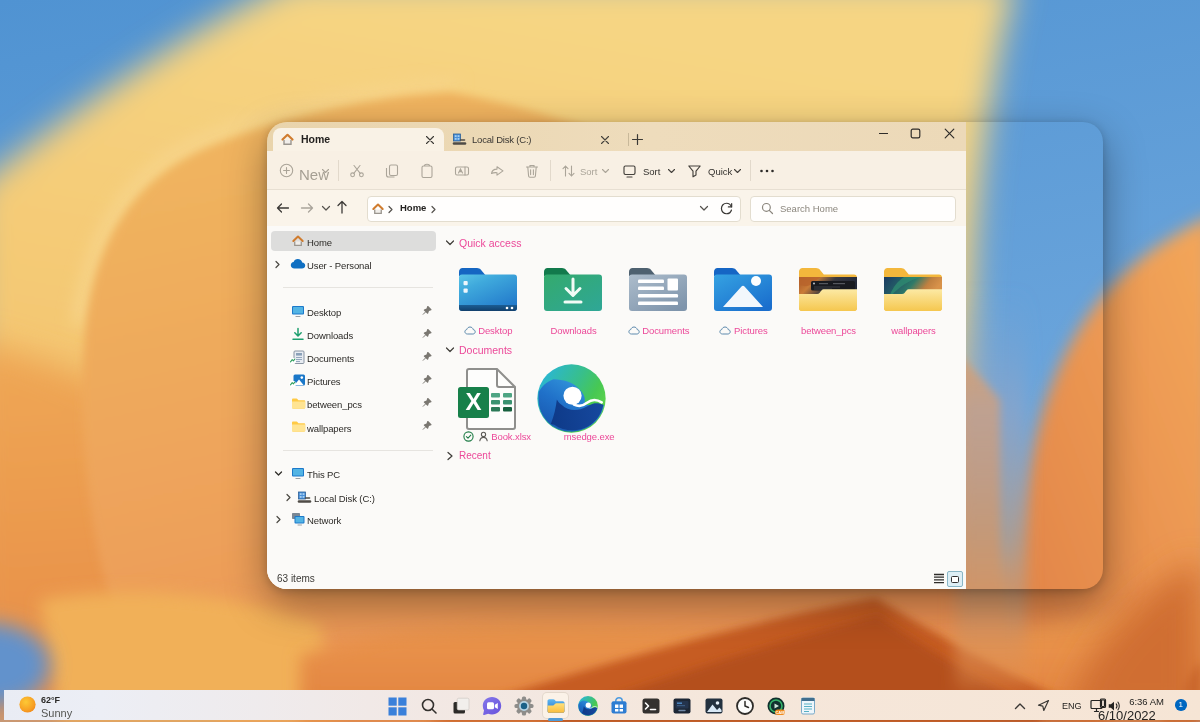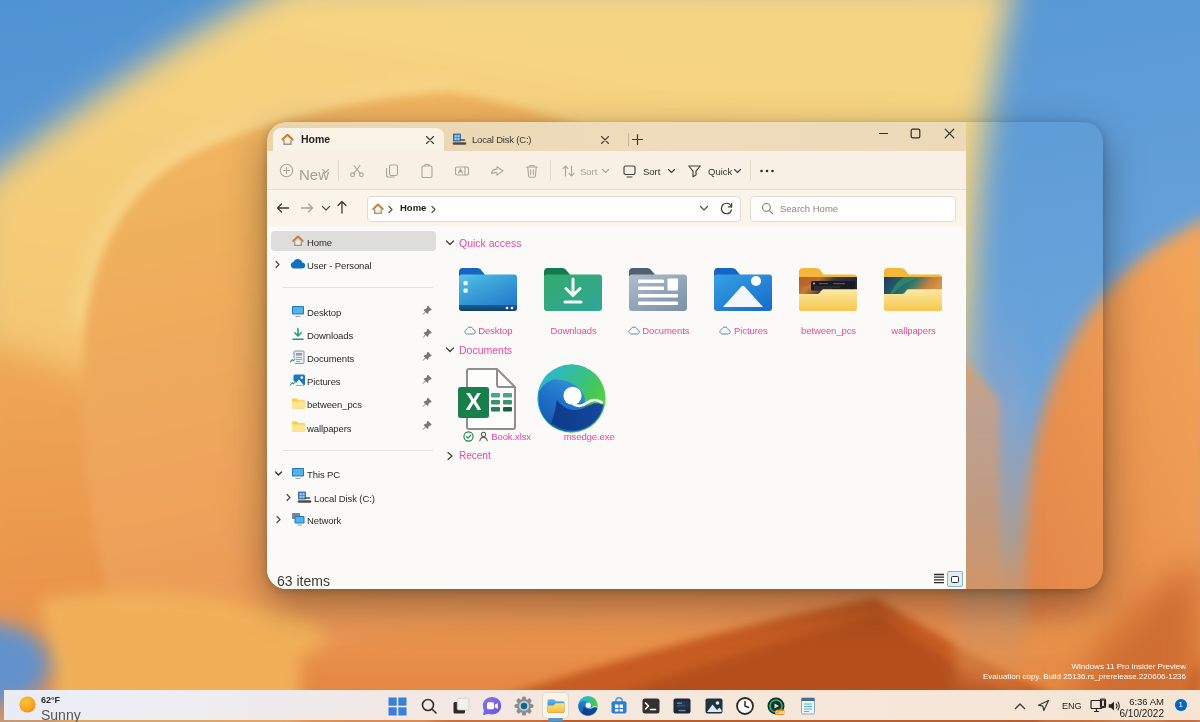--- a/index.html
+++ b/index.html
@@ -80,23 +80,20 @@
 
     <path filter="url(#b4)" fill="#c05a24" d="M 1160 722 L 1200 660 L 1200 722 Z"></path>
 
     <path filter="url(#b16)" fill="#d06e31" d="M 1200 560 C 1130 600, 1085 650, 1065 722 L 1200 722 Z"></path>
 
     <rect x="956" y="290" width="70" height="400" fill="url(#haze)" filter="url(#b8)"></rect>
 
     <ellipse filter="url(#b10x)" cx="-12" cy="665" rx="62" ry="42" fill="#6292cc"></ellipse>
   </svg>
 
-  <div class="abs" style="right:14px;top:662px;text-align:right;color:#ffffff;font-size:8px;line-height:9.5px;">
-    Windows 11 Pro Insider Preview<br>Evaluation copy. Build 25136.rs_prerelease.220606-1236
-  </div>
 
   <div class="abs" id="win" style="left:267px;top:122px;width:836px;height:467px;border-radius:20px;overflow:hidden;box-shadow:0 14px 42px rgba(0,0,0,0.38), 0 2px 8px rgba(0,0,0,0.18);">
 
     <div class="abs" style="left:0;top:0;width:699px;height:29px;background:linear-gradient(90deg,#e9d4ac,#eedcbc 55%,#ecd9b8);"></div>
 
     <div class="abs" style="left:6px;top:6px;width:171px;height:23px;background:#f9f2e6;border-radius:8px 8px 0 0;"></div>
 
     <div class="abs" style="left:0;top:29px;width:699px;height:39px;background:#f8f0e4;border-bottom:1px solid rgba(90,80,60,0.10);"></div>
 
     <div class="abs" style="left:0;top:68px;width:699px;height:36px;background:#faf4ea;"></div>
@@ -565,21 +562,21 @@
         <circle cx="50" cy="50" r="49.5" fill="url(#edgtop)"></circle>
         <path d="M 24 22 C 38 22.5 52 26 60 35 C 66.5 41 70 47 69.3 54 L 68.5 59.5 L 97 59.5 C 93 82 73 98.5 48.5 98 C 22.5 97.5 2.5 77 2.2 51 C 2 46.5 2.1 43.5 2.8 40 C 7 32 14 25.5 24 22 Z" fill="url(#edgbody)"></path>
         <path d="M 25 88 C 37 96.5 54 98.5 68 93 C 82 88 92.5 76 96.3 59 C 91.5 57 86 56 81 57.5 C 75 59.3 70 63.5 63 65.5 C 53 68.3 43 66 36 59.5 C 32.5 56.5 30.5 55 28.8 51.5 C 27.5 63 24.5 76 20 87 Z" fill="url(#edgfin)"></path>
         <path d="M 53.5 58.8 C 60 61.8 67 60.8 72.5 56.3 C 78.5 51.4 86.5 51 93.8 55.6" fill="none" stroke="#fff" stroke-width="3.7" stroke-linecap="round"></path>
         <circle cx="51.5" cy="46" r="13.2" fill="#fff"></circle>
       </svg>
       <div class="abs" style="left:88.5px;top:205px;width:86px;text-align:right;font-size:9.5px;letter-spacing:-0.1px;">msedge.exe</div>
     </div>
 
     <div class="abs" id="status" style="left:0;top:446px;width:699px;height:21px;background:#fbfaf8;">
-      <div class="abs" style="left:10px;top:5px;font-size:14px;color:#3c3a37;">63 items</div>
+      <div class="abs" style="left:10px;top:5px;font-size:10px;color:#3c3a37;">63 items</div>
       <svg class="abs" style="left:666px;top:5px" width="12" height="11" viewBox="0 0 12 11">
         <path d="M1 1.5 L11 1.5 M1 4.2 L11 4.2 M1 6.9 L11 6.9 M1 9.6 L11 9.6" stroke="#2f2d2a" stroke-width="1.3"></path>
       </svg>
       <div class="abs" style="left:680px;top:3px;width:16px;height:16px;background:#ddeef5;border:1px solid #89b6c6;border-radius:2px;">
         <div class="abs" style="left:3px;top:3.5px;width:8px;height:7px;background:#fff;border:1.5px solid #323030;border-radius:1.5px;"></div>
       </div>
     </div>
   </div>
 
   <div class="abs" id="taskbar" style="left:4px;top:690px;width:1200px;height:30px;background:linear-gradient(90deg,#e9ecf4,#eceef5 8%,#f2e8e4 35%,#f5e7db 60%,#f6e5d5);">
@@ -588,21 +585,21 @@
       <defs>
           <radialGradient id="sun" cx="0.4" cy="0.35" r="0.75">
             <stop offset="0" stop-color="#fdc935"></stop>
             <stop offset="0.7" stop-color="#f79e23"></stop>
             <stop offset="1" stop-color="#ef8317"></stop>
           </radialGradient>
         </defs>
       <circle cx="11" cy="11" r="10.5" fill="url(#sun)"></circle>
     </svg>
     <div class="abs" style="left:37px;top:5px;font-size:9px;font-weight:700;color:#2b2a28;">62°F</div>
-    <div class="abs" style="left:37px;top:17px;font-size:14px;color:#555653;text-align:right;">Sunny</div>
+    <div class="abs" style="left:37px;top:17px;font-size:11px;color:#555653;text-align:right;">Sunny</div>
 
     <div class="abs" style="left:538px;top:2px;width:27px;height:27px;background:#fbf2e8;border:1px solid rgba(120,100,80,0.18);border-radius:5px;"></div>
     <div class="abs" style="left:544px;top:27.5px;width:15px;height:3px;border-radius:2px;background:#4f9bd8;"></div>
 
     <svg class="abs" style="left:384px;top:7px" width="19" height="19" viewBox="0 0 19 19">
       <rect x="0.5" y="0.5" width="8.2" height="8.2" fill="#3a80da"></rect>
         <rect x="10.3" y="0.5" width="8.2" height="8.2" fill="#3a80da"></rect>
       <rect x="0.5" y="10.3" width="8.2" height="8.2" fill="#3a80da"></rect>
         <rect x="10.3" y="10.3" width="8.2" height="8.2" fill="#3a80da"></rect>
     </svg>
@@ -724,17 +721,17 @@
       <path d="M4.5 13.5 L8.5 13.5" stroke-linecap="round"></path>
         <path d="M6.5 10.5 L6.5 13.5"></path>
       <rect x="10.5" y="1" width="5" height="8.5" rx="1" fill="#f5e7db"></rect>
       <rect x="11.5" y="2" width="3" height="6.5" rx="0.8"></rect>
     </svg>
     <svg class="abs" style="left:1103px;top:9px" width="14" height="14" viewBox="0 0 16 16" fill="none" stroke="#242321" stroke-width="1.2" stroke-linecap="round">
       <path d="M2 6 L2 10 L4.5 10 L8 13 L8 3 L4.5 6 Z" fill="#242321" stroke="none"></path>
       <path d="M10.5 5.5 C11.5 6.8 11.5 9.2 10.5 10.5 M12.5 3.5 C14.5 5.8 14.5 10.2 12.5 12.5"></path>
     </svg>
     <div class="abs" style="left:1104px;top:5.5px;width:56px;text-align:right;font-size:9.5px;color:#242321;">6:36 AM</div>
-    <div class="abs" style="left:1094px;top:17.5px;width:66px;text-align:right;font-size:10px;color:#242321;">6/10/2022</div>
+    <div class="abs" style="left:1094px;top:17.5px;width:66px;font-size:13px;color:#242321;">6/10/2022</div>
     <div class="abs" style="left:1171px;top:9px;width:11.5px;height:11.5px;border-radius:50%;background:#0067c0;color:#fff;font-size:8px;text-align:center;line-height:11.5px;">1</div>
   </div>
 
 </div>
 
 </body></html>

